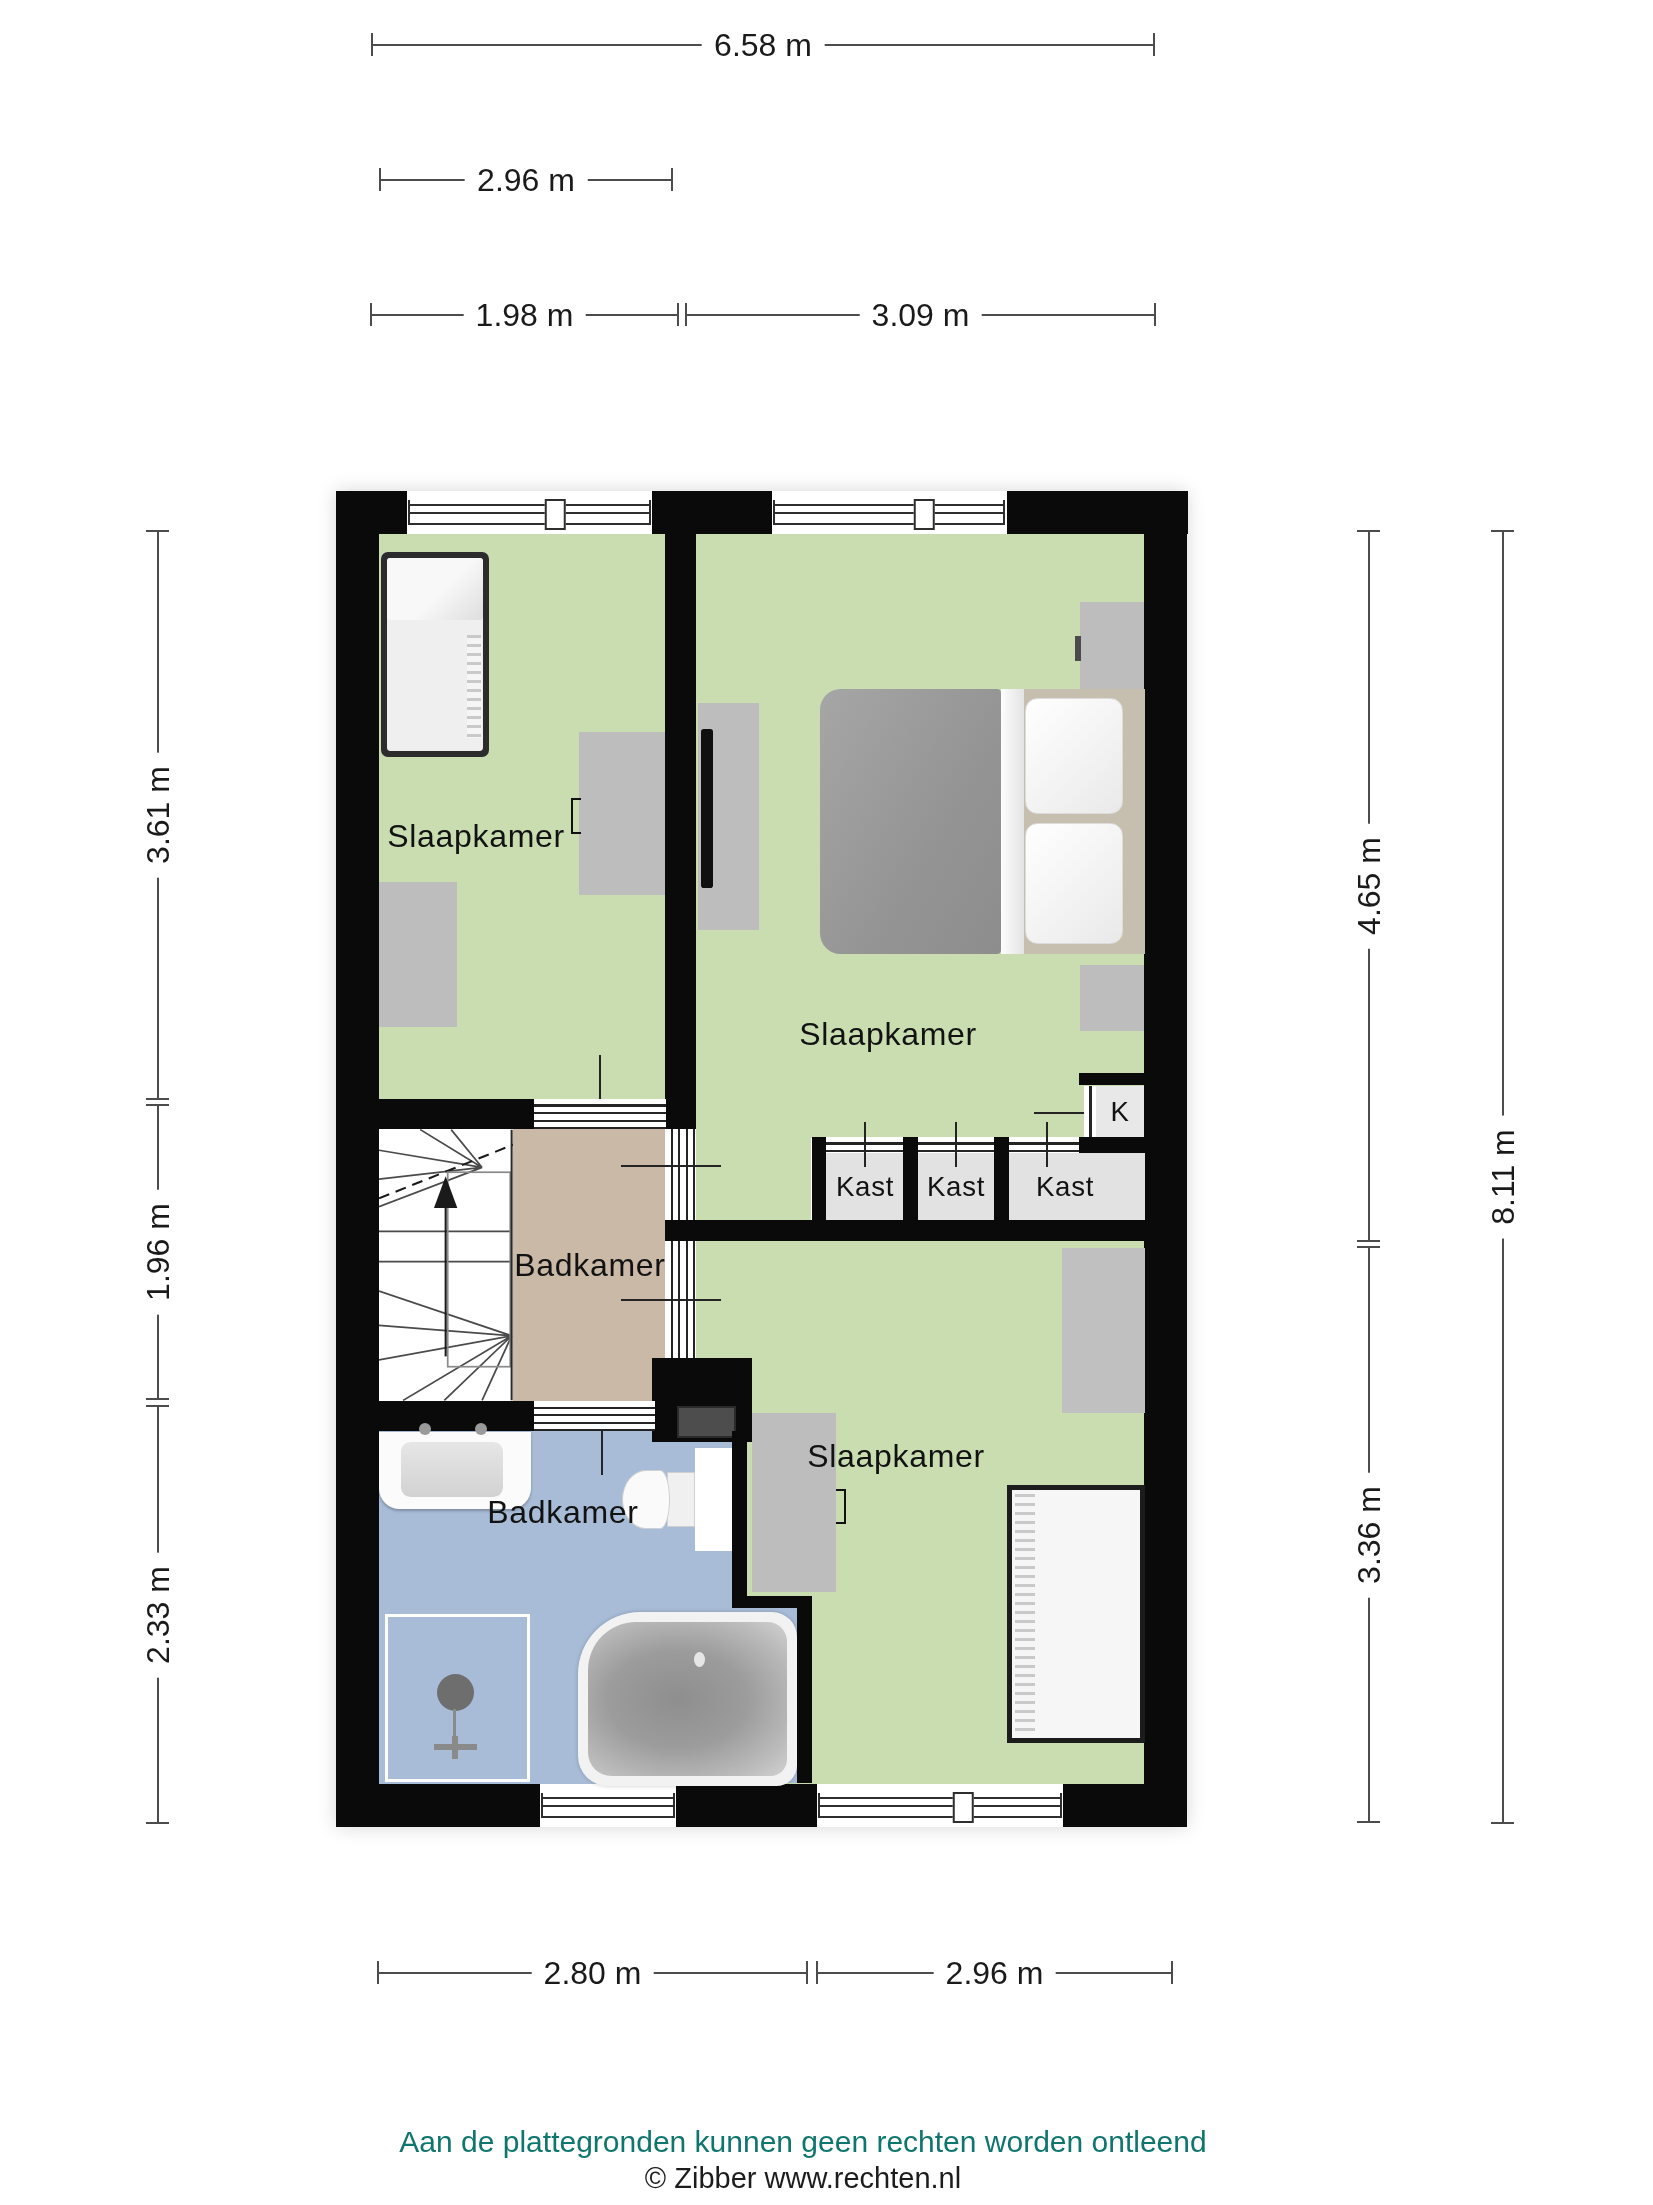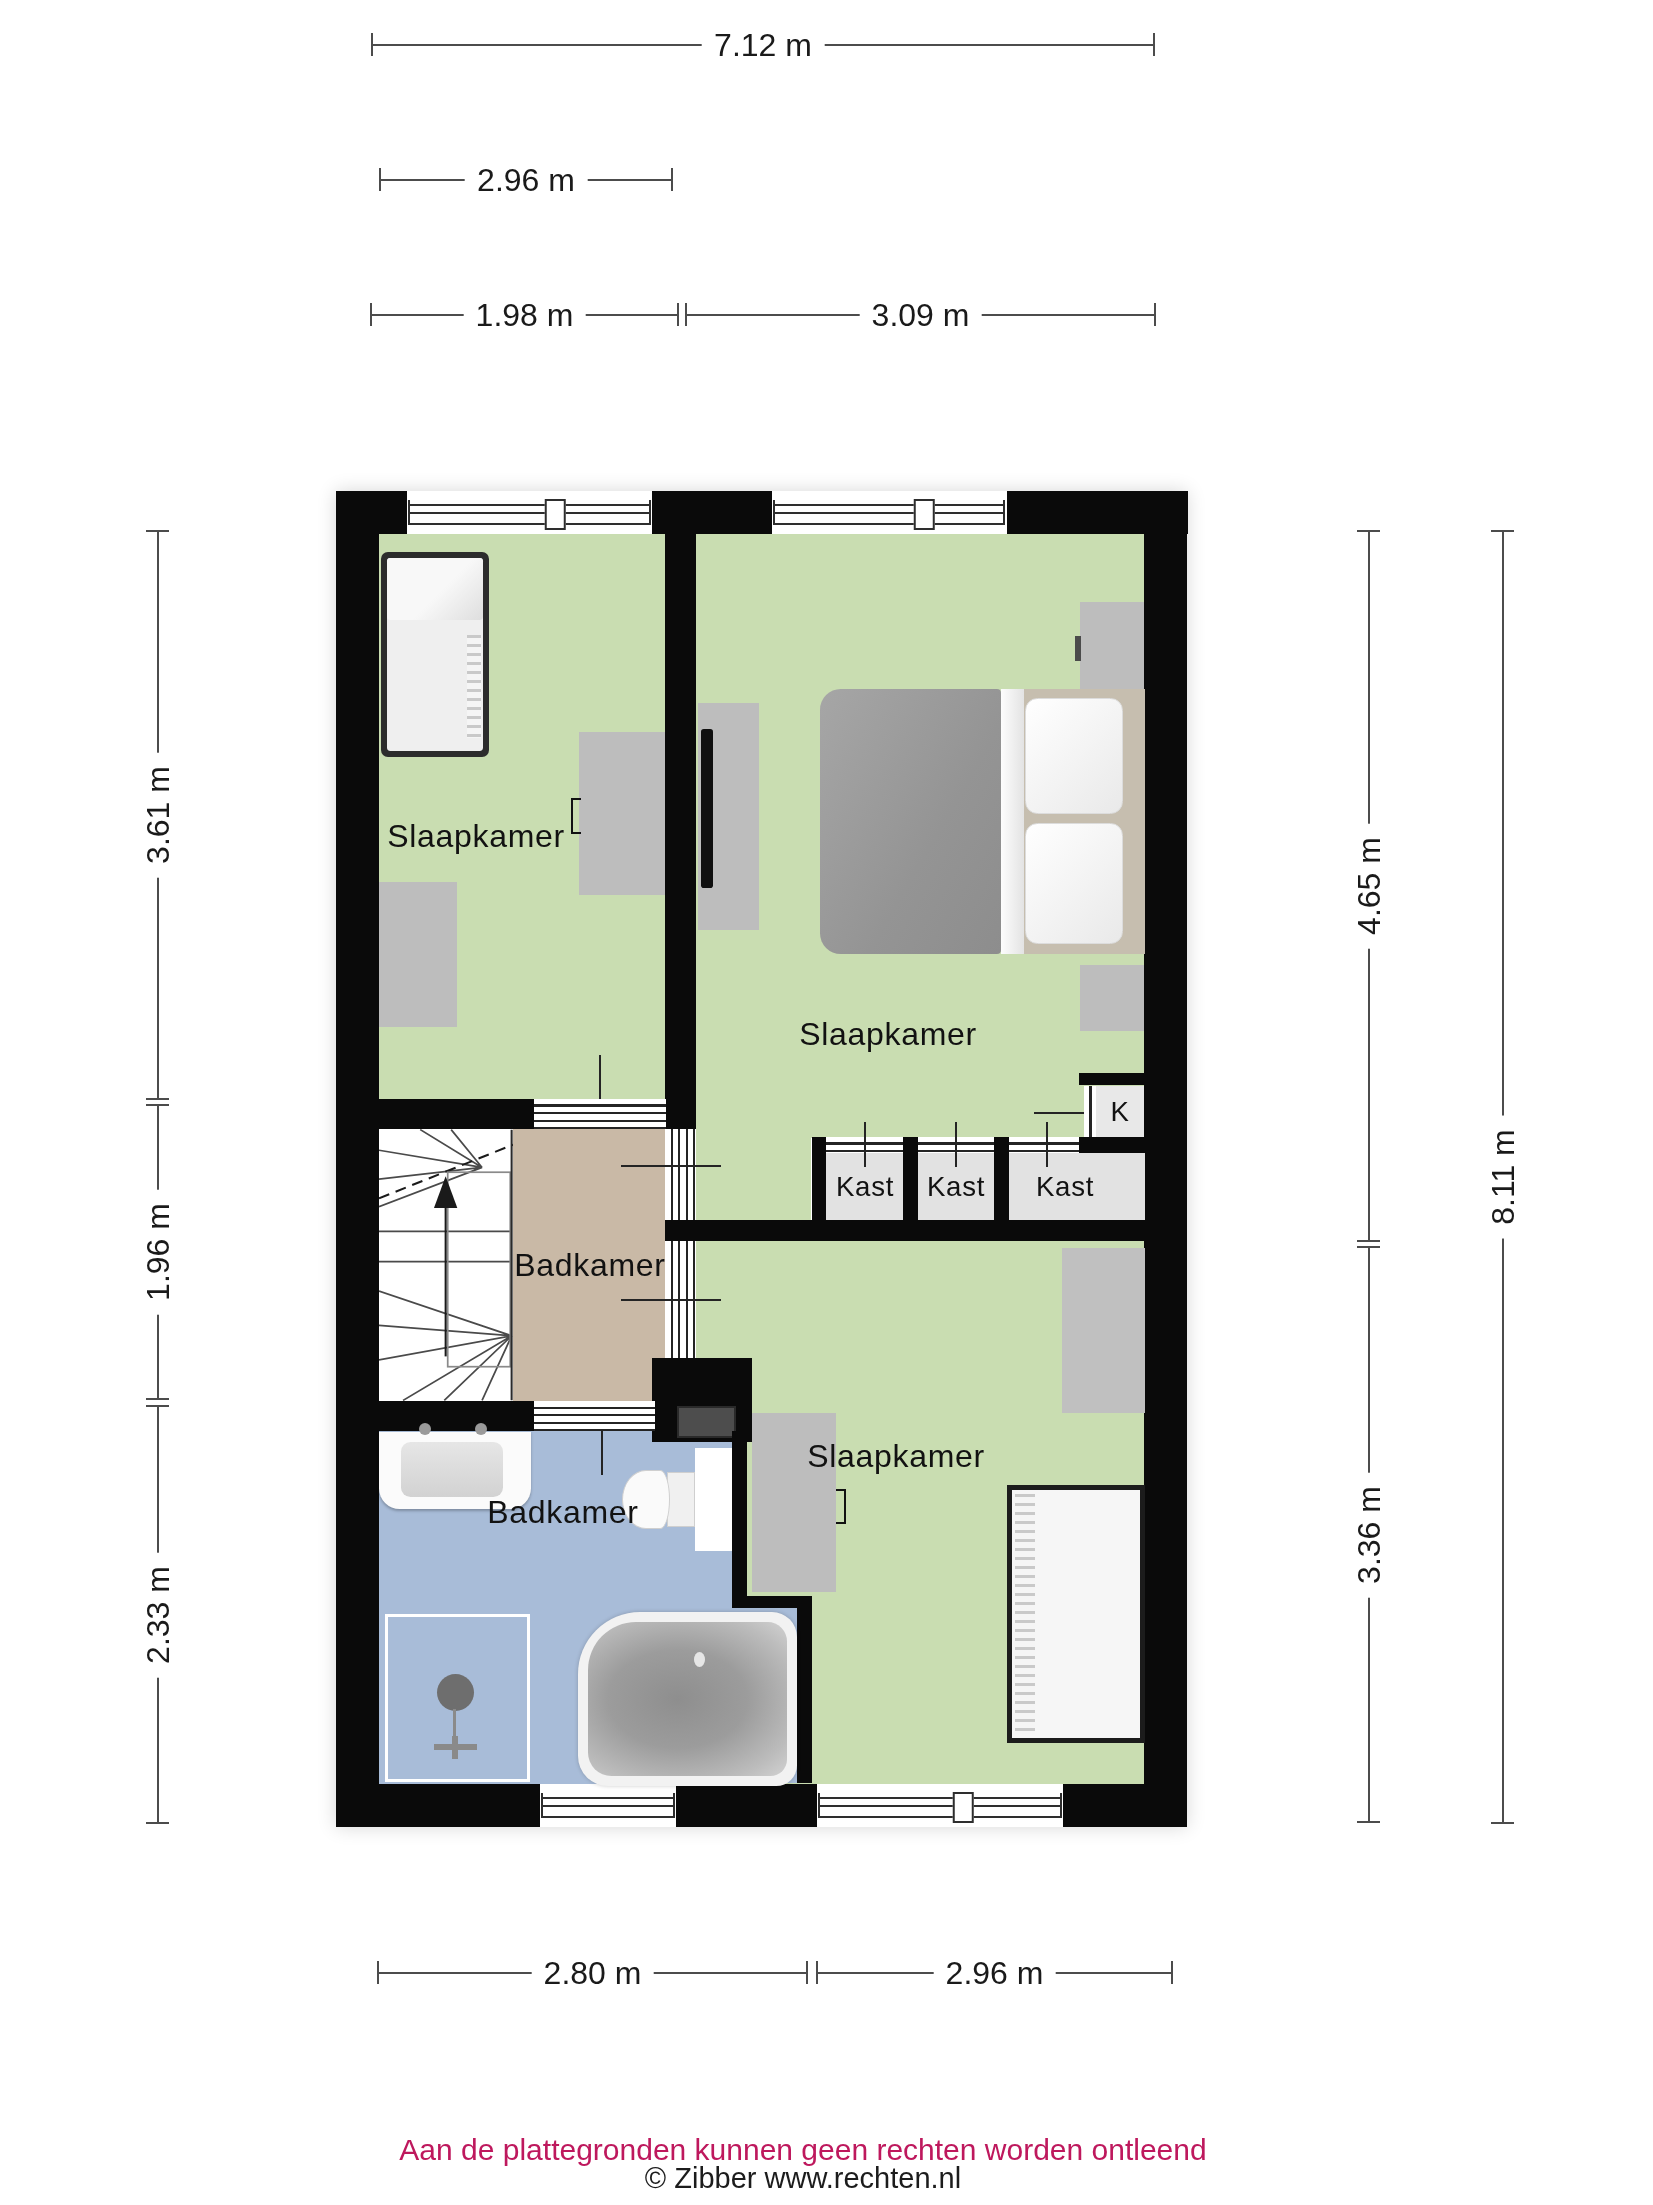--- a/index.html
+++ b/index.html
@@ -54,21 +54,21 @@
   .hatch-strip{position:absolute;background:repeating-linear-gradient(180deg,#c9c9c9 0 2.8px,#f5f5f5 2.8px 9px);}
 </style>
 </head>
 <body>
 
 <div id="canvas">
 
   <div class="dim dim-h" style="left:372px;top:44px;width:782px;">
     <i class="tick t-l"></i>
       <i class="tick t-r"></i>
-    <span class="dim-label">7.12 m</span>
+    <span class="dim-label">6.58 m</span>
   </div>
   <div class="dim dim-h" style="left:380px;top:179px;width:292px;">
     <i class="tick t-l"></i>
       <i class="tick t-r"></i>
     <span class="dim-label">2.96 m</span>
   </div>
   <div class="dim dim-h" style="left:371px;top:314px;width:307px;text-align:right;">
     <i class="tick t-l"></i>
       <i class="tick t-r"></i>
     <span class="dim-label">1.98 m</span>
@@ -272,16 +272,16 @@
     <div class="room-label" style="left:552px;top:543px;">Slaapkamer</div>
     <div class="room-label" style="left:560px;top:965px;">Slaapkamer</div>
     <div class="room-label" style="left:254px;top:774px;">Badkamer</div>
     <div class="room-label" style="left:227px;top:1021px;">Badkamer</div>
     <div class="room-label small-label" style="left:529px;top:696px;">Kast</div>
     <div class="room-label small-label" style="left:620px;top:696px;">Kast</div>
     <div class="room-label small-label" style="left:729px;top:696px;">Kast</div>
     <div class="room-label small-label" style="left:784px;top:621px;">K</div>
   </div>
 
-  <div class="abs" style="left:803px;top:2142px;transform:translate(-50%,-50%);font-size:30px;color:#be185d;white-space:nowrap;margin-top:8px;">Aan de plattegronden kunnen geen rechten worden ontleend</div>
+  <div class="abs" style="left:803px;top:2142px;transform:translate(-50%,-50%);font-size:30px;color:#0f766e;white-space:nowrap;">Aan de plattegronden kunnen geen rechten worden ontleend</div>
   <div class="abs" style="left:803px;top:2178px;transform:translate(-50%,-50%);font-size:29px;color:#1c1c1c;white-space:nowrap;">© Zibber www.rechten.nl</div>
 </div>
 
 
 </body></html>

